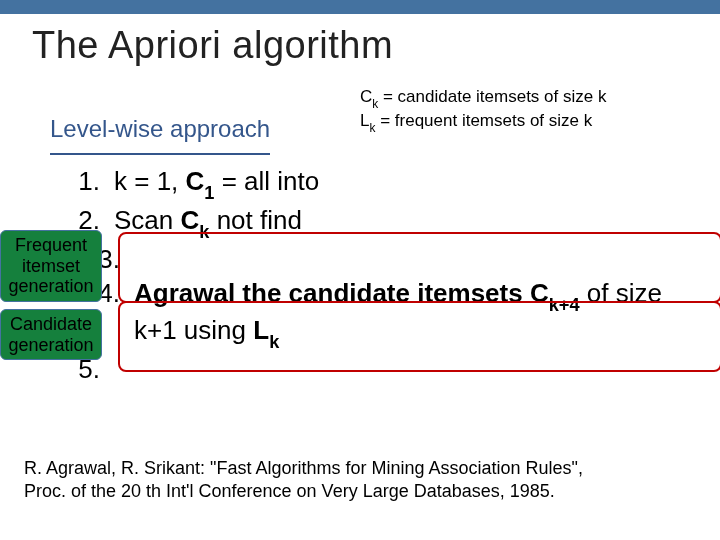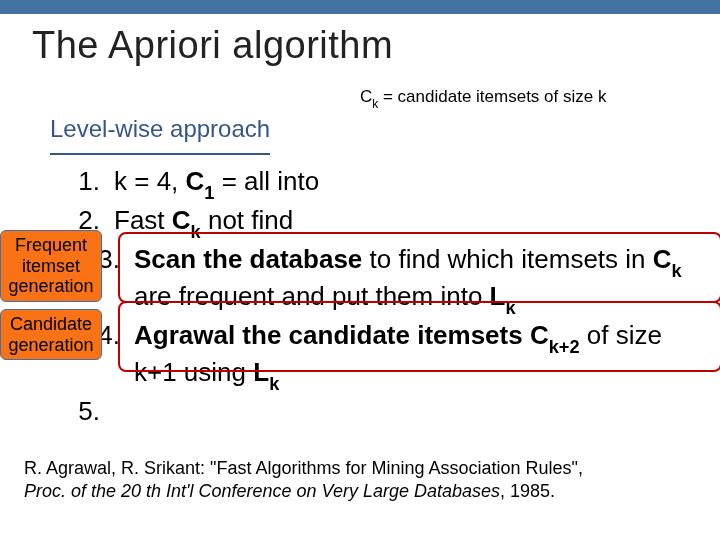--- a/index.html
+++ b/index.html
@@ -94,83 +94,83 @@
   .redbox2 {
     left: 98px;
     top: 136px;
     width: 600px;
     height: 67px;
   }
   .side-label {
     position: absolute;
     font-size: 18px;
     text-align: center;
-    background: #f97316;
+    background: #15803d;
     border: 1.5px solid #4472a0;
     border-radius: 6px;
     line-height: 1.15;
     padding: 4px 6px;
     color: #000;
   }
   .side1 { left: -20px; top: 65px; width: 88px; }
   .side2 { left: -20px; top: 144px; width: 88px; }
 
   .cite {
     position: absolute;
     left: 24px;
     bottom: 38px;
     font-size: 18px;
     line-height: 1.25;
   }
-  .cite .ital { font-style: italic; }
+  .cite .ital { }
 </style>
 </head>
 <body>
 
 <div class="slide">
   <div class="topbar"></div>
 
   <div class="title">The Apriori algorithm</div>
 
   <div class="level-label">Level-wise approach</div>
 
   <div class="notation">
     <div>
       <span>C</span><span class="sub">k</span><span> = candidate itemsets of size k</span>
     </div>
+    <div>
+      <span>L</span><span class="sub">k</span><span> = frequent itemsets of size k</span>
+    </div>
   </div>
 
   <div class="content">
     <div class="ol">
 
       <div class="row indent1">
         <div class="num">1.</div>
         <div class="txt">
-          <span>k = 4</span><span>, </span><span class="bold"><span>C</span><span class="sub">1</span></span><span> = all into</span>
+          <span>k = 1</span><span>, </span><span class="bold"><span>C</span><span class="sub">1</span></span><span> = all into</span>
         </div>
       </div>
 
       <div class="row indent1">
         <div class="num">2.</div>
         <div class="txt">
-          <span>Fast </span><span class="bold"><span>C</span><span class="sub">k</span></span><span> not find</span>
+          <span>Scan </span><span class="bold"><span>C</span><span class="sub">k</span></span><span> not find</span>
         </div>
       </div>
 
       <div class="row indent2">
         <div class="num">3.</div>
-        <div class="txt">
-          <span class="bold">Scan the database</span><span> to find which itemsets in </span><span class="bold"><span>C</span><span class="sub">k</span></span><span> are frequent</span><span> and put them into </span><span class="bold"><span>L</span><span class="sub">k</span></span>
-        </div>
       </div>
 
       <div class="row indent2">
         <div class="num">4.</div>
         <div class="txt">
-          <span class="bold"><span>Agrawal the </span><span>candidate itemsets C</span><span class="sub">k+2</span></span><span> of size k+1 using </span><span class="bold"><span>L</span><span class="sub">k</span></span>
+          <span class="bold"><span>Agrawal the </span><span>candidate itemsets C</span><span class="sub">k+4</span></span><span> of size k+1 using </span><span class="bold"><span>L</span><span class="sub">k</span></span>
         </div>
       </div>
 
       <div class="row indent1">
         <div class="num">5.</div>
       </div>
 
     </div>
 
     <div class="redbox redbox1"></div>

